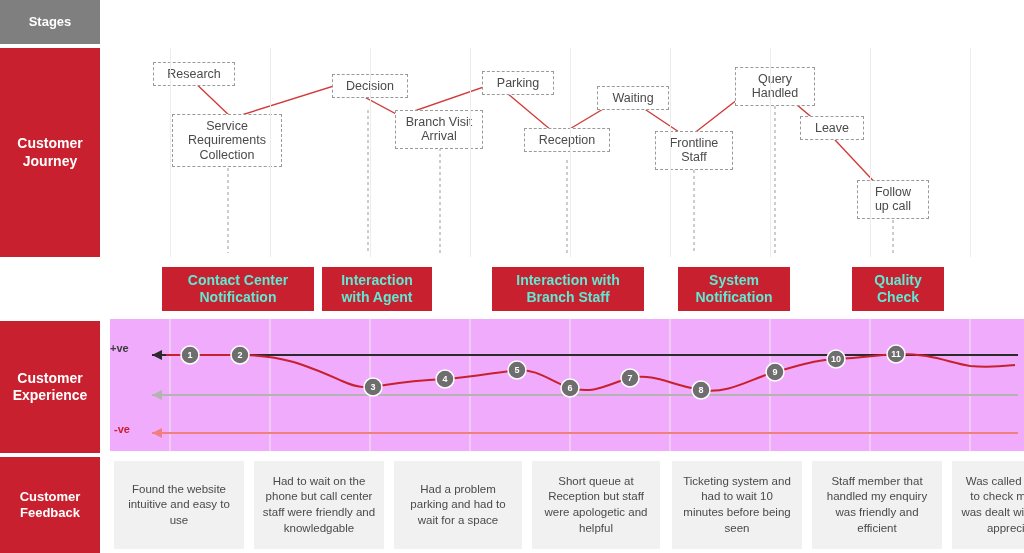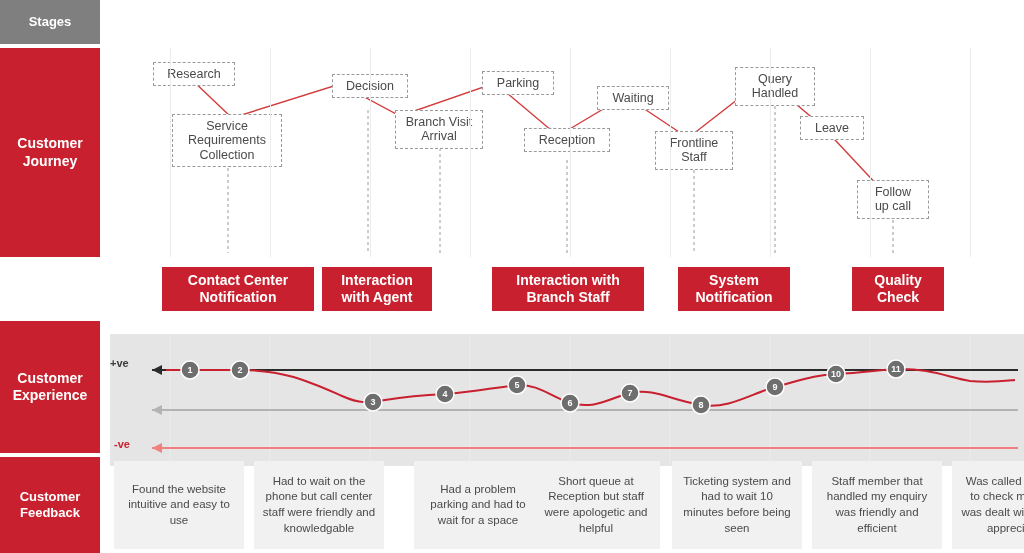--- a/index.html
+++ b/index.html
@@ -47,30 +47,30 @@
     box-sizing:border-box;
     white-space:pre-line;
   }
 
   svg.overlay{position:absolute;left:0;top:0;width:914px;height:209px;pointer-events:none;}
 
   
   .process-panel{position:absolute;left:110px;top:261px;width:914px;height:56px;}
   .pbox{
     position:absolute;
-    background:#c8202e;color:#ffffff;
+    background:#c8202e;color:#5eead4;
     font-weight:bold;font-size:14px;line-height:1.2;
     text-align:center;
     display:flex;align-items:center;justify-content:center;
     padding:3px 6px;box-sizing:border-box;
     white-space:pre-line;
   }
 
   
-  .exp-panel{position:absolute;left:110px;top:334px;width:914px;height:132px;background:#e5e5e5;}
+  .exp-panel{position:absolute;left:110px;top:319px;width:914px;height:132px;background:#f0abfc;}
   .axis-pos{position:absolute;left:0px;top:23px;font-size:11px;font-weight:bold;color:#3b3b3b;}
   .axis-neg{position:absolute;left:4px;top:104px;font-size:11px;font-weight:bold;color:#c8202e;}
   svg.expsvg{position:absolute;left:0;top:0;width:914px;height:132px;}
   .dotnum{font-size:9px;fill:#ffffff;font-family:"Liberation Sans",sans-serif;font-weight:bold;}
 
   
   .fb-panel{position:absolute;left:110px;top:457px;width:914px;height:96px;}
   .fbcard{
     position:absolute;top:4px;height:88px;
     background:#f1f1f1;
@@ -227,21 +227,21 @@
             <text x="786" y="38.2" text-anchor="middle" class="dotnum">11</text>
           </g>
         </g>
     </svg>
   </div>
 
   <div class="fb-panel">
     <div id="fb-cards">
         <div class="fbcard" style="left: 4px; width: 130px;">Found the website intuitive and easy to use</div>
         <div class="fbcard" style="left: 144px; width: 130px;">Had to wait on the phone but call center staff were friendly and knowledgable</div>
-        <div class="fbcard" style="left: 284px; width: 128px; margin-left: 20px;">Had a problem parking and had to wait for a space</div>
+        <div class="fbcard" style="left: 284px; width: 128px;">Had a problem parking and had to wait for a space</div>
         <div class="fbcard" style="left: 422px; width: 128px;">Short queue at Reception but staff were apologetic and helpful</div>
         <div class="fbcard" style="left: 562px; width: 130px;">Ticketing system and had to wait 10 minutes before being seen</div>
         <div class="fbcard" style="left: 702px; width: 130px;">Staff member that handled my enquiry was friendly and efficient</div>
         <div class="fbcard" style="left: 842px; width: 130px;">Was called next day to check my query was dealt with which I appreciated</div>
       </div>
   </div>
 
 </div>
 
 </body></html>

